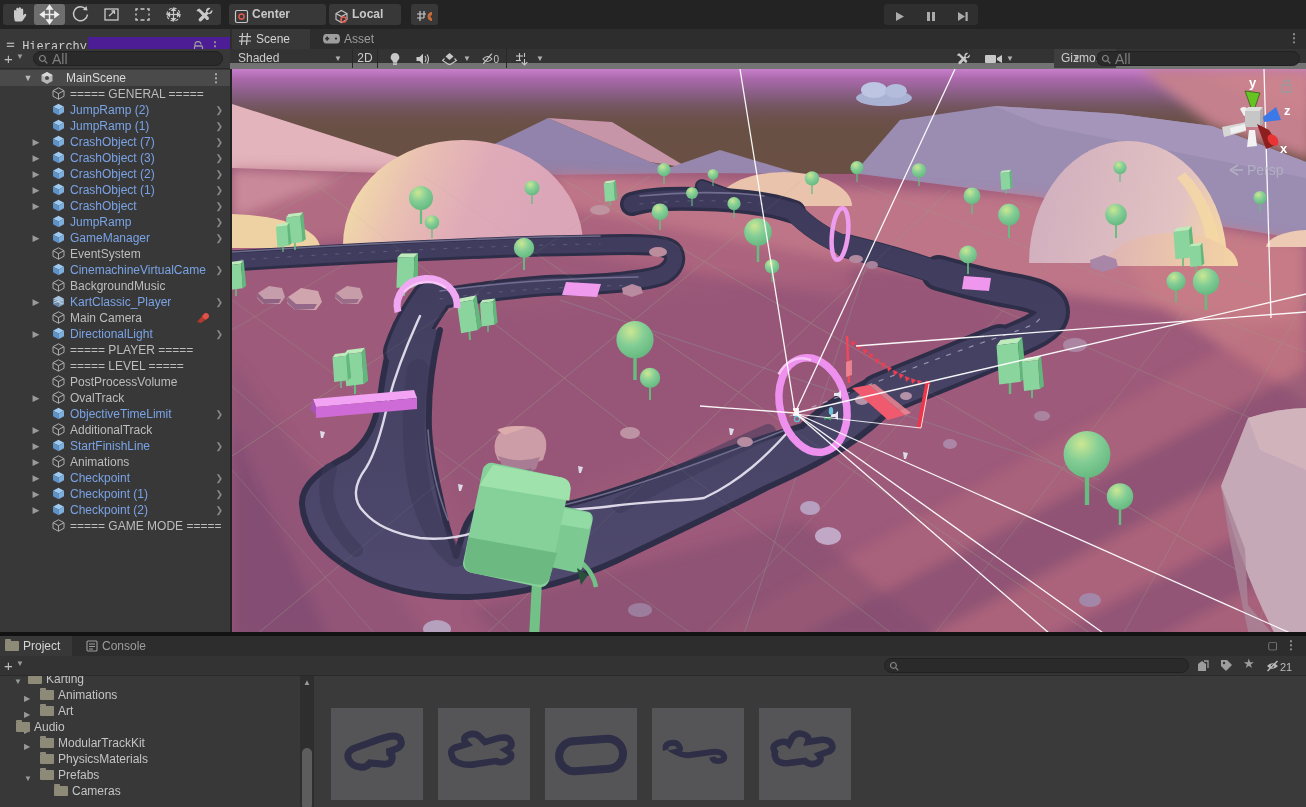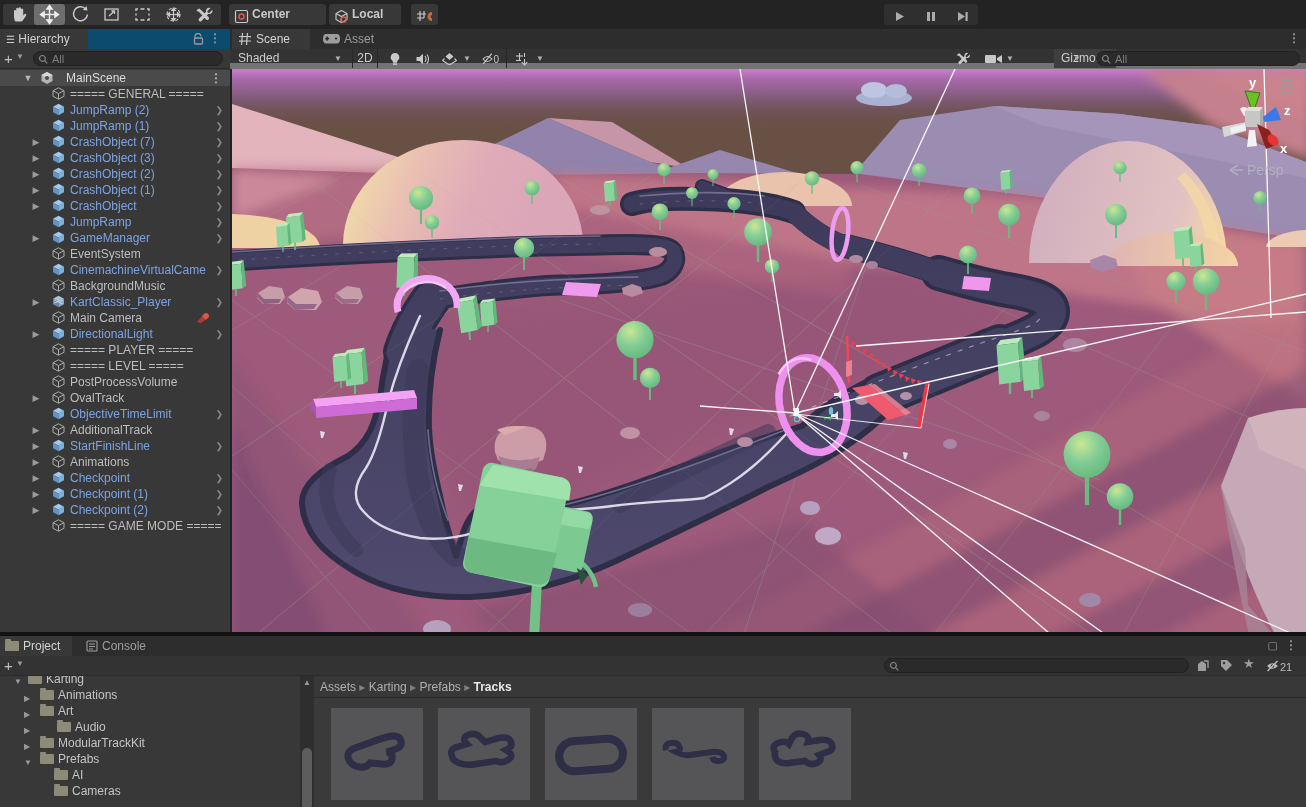--- a/index.html
+++ b/index.html
@@ -11,24 +11,24 @@
 
 #topbar { left:0; top:0; width:1306px; height:29px; background:#232323;font-weight:bold; }
 .tbtn { position:absolute; top:4px; height:21px; background:#383838; }
 .tbtn svg { display:block; margin:2px auto; }
 #toolgrp { left:3px; top:4px; width:218px; height:21px; background:#383838; border-radius:3px; }
 .tseg { position:absolute; top:0; width:31px; height:21px; }
 .tsel { background:#6e6e6e; border-radius:3px; }
 
 
 #hier { left:0; top:29px; width:230px; height:606px; background:#383838; }
-#hiertabs { position:absolute; left:0; top:0; width:230px; height:20px; background:#0c4a6e; }
+#hiertabs { position:absolute; left:0; top:8px; width:230px; height:20px; background:#4c1d95;font-family:Liberation Mono, monospace; }
 #hiertab { position:absolute; left:0; top:0; width:88px; height:20px; background:#383838; color:#cfcfcf; padding-left:6px; line-height:20px; }
 #hsearchrow { position:absolute; left:0; top:20px; width:230px; height:20px; background:#383838; border-bottom:1px solid #2a2a2a; }
-.sfield { position:absolute; background:#2a2a2a; border:1px solid #212121; border-radius:9px; color:#7e7e7e; line-height:14px; font-size:11px; }
+.sfield { position:absolute; background:#2a2a2a; border:1px solid #212121; border-radius:9px; color:#7e7e7e; line-height:14px; font-size:14px; }
 #htree { position:absolute; left:0; top:41px; width:230px; height:565px; }
 .hrow { position:relative; height:16px; line-height:16px; white-space:nowrap; }
 .hrow .lbl { position:absolute; left:70px; top:0; }
 .hrow .icon { position:absolute; left:52px; top:1px; }
 .hrow .exp { position:absolute; left:28px; top:0; width:16px; color:#9a9a9a; font-size:9px; text-align:center; }
 .hrow .chev { position:absolute; right:7px; top:0; color:#8a8a8a; font-size:9px; }
 .blue { color:#7aa3e5; }
 .grey2 { color:#bdbdbd; }
 
 
@@ -904,34 +904,31 @@
           <path d="M1 6 q5.5 -5.5 11 0 q-5.5 5.5 -11 0 Z" fill="#bbb"></path>
           <circle cx="6.5" cy="6" r="1.8" fill="#333"></circle>
           <line x1="1.5" y1="11" x2="11.5" y2="1" stroke="#bbb" stroke-width="1.4"></line>
           <text x="14" y="10.5" font-size="11" fill="#bbb" font-family="Liberation Sans">21</text>
         </svg>
     </div>
     <div id="ptree">
       <div class="prow" style="margin-top:-5px"><span style="position:absolute;left:14px;top:3px;color:#9a9a9a;font-size:8px">▼</span><span style="margin-left:28px"><span class="folder"></span>Karting</span></div>
       <div class="prow"><span style="position:absolute;left:24px;top:4px;color:#9a9a9a;font-size:8px">▶</span><span style="margin-left:40px"><span class="folder"></span>Animations</span></div>
       <div class="prow"><span style="position:absolute;left:24px;top:4px;color:#9a9a9a;font-size:8px">▶</span><span style="margin-left:40px"><span class="folder"></span>Art</span></div>
-      <div class="prow"><span style="position:absolute;left:24px;top:4px;color:#9a9a9a;font-size:8px">▶</span><span style="margin-left:57px"><span class="folder"></span>Audio</span></div>
+      <div class="prow"><span style="position:absolute;left:24px;top:4px;color:#9a9a9a;font-size:8px">▶</span><span style="margin-left:16px"><span class="folder"></span>Audio</span></div>
       <div class="prow"><span style="position:absolute;left:24px;top:4px;color:#9a9a9a;font-size:8px">▶</span><span style="margin-left:40px"><span class="folder"></span>ModularTrackKit</span></div>
+      <div class="prow"><span style="margin-left:40px"><span class="folder"></span>PhysicsMaterials</span></div>
       <div class="prow"><span style="position:absolute;left:24px;top:4px;color:#9a9a9a;font-size:8px">▼</span><span style="margin-left:40px"><span class="folder"></span>Prefabs</span></div>
-      <div class="prow"><span style="margin-left:54px"><span class="folder"></span>AI</span></div>
       <div class="prow"><span style="margin-left:54px"><span class="folder"></span>Cameras</span></div>
     </div>
     <div id="pscroll">
       <span style="position:absolute;left:3px;top:2px;color:#9a9a9a;font-size:8px">▲</span>
       <div style="position:absolute;left:2px;top:72px;width:10px;height:62px;background:#5d5d5d;border-radius:5px;"></div>
     </div>
     <div id="pcontent">
-      <div id="crumbs">
-        <span style="margin-left:6px">Assets</span><span style="color:#808080"> ▸ </span><span>Karting</span><span style="color:#808080"> ▸ </span><span>Prefabs</span><span style="color:#808080"> ▸ </span><span style="color:#e8e8e8;font-weight:bold">Tracks</span>
-      </div>
       <div class="thumb" style="left:17px"><svg width="92" height="92" viewBox="0 0 92 92">
             <path d="M18 52 q-4 -8 6 -12 l14 -5 q10 -4 18 -6 q12 -3 14 4 q2 6 -8 9 l-6 2 q6 1 5 7 q-1 6 -10 5 l-12 -1 q-4 5 -10 4 q-8 -1 -11 -7 Z" fill="none" stroke="#2e2e46" stroke-width="7"></path>
           </svg></div>
       <div class="thumb" style="left:124px"><svg width="92" height="92" viewBox="0 0 92 92">
             <path d="M14 48 q-3 -7 5 -9 l10 -3 q-6 -6 1 -9 q7 -3 12 2 l5 5 14 -4 q10 -2 12 4 q2 5 -5 8 l3 2 q5 4 -1 8 q-6 4 -12 1 l-20 3 q-9 2 -17 -1 q-6 -2 -7 -7 Z" fill="none" stroke="#2e2e46" stroke-width="6.5"></path>
           </svg></div>
       <div class="thumb" style="left:231px"><svg width="92" height="92" viewBox="0 0 92 92">
             <rect x="14" y="32" width="64" height="30" rx="15" fill="none" stroke="#2e2e46" stroke-width="8" transform="rotate(-4 46 46)"></rect>
           </svg></div>
       <div class="thumb" style="left:338px"><svg width="92" height="92" viewBox="0 0 92 92">

